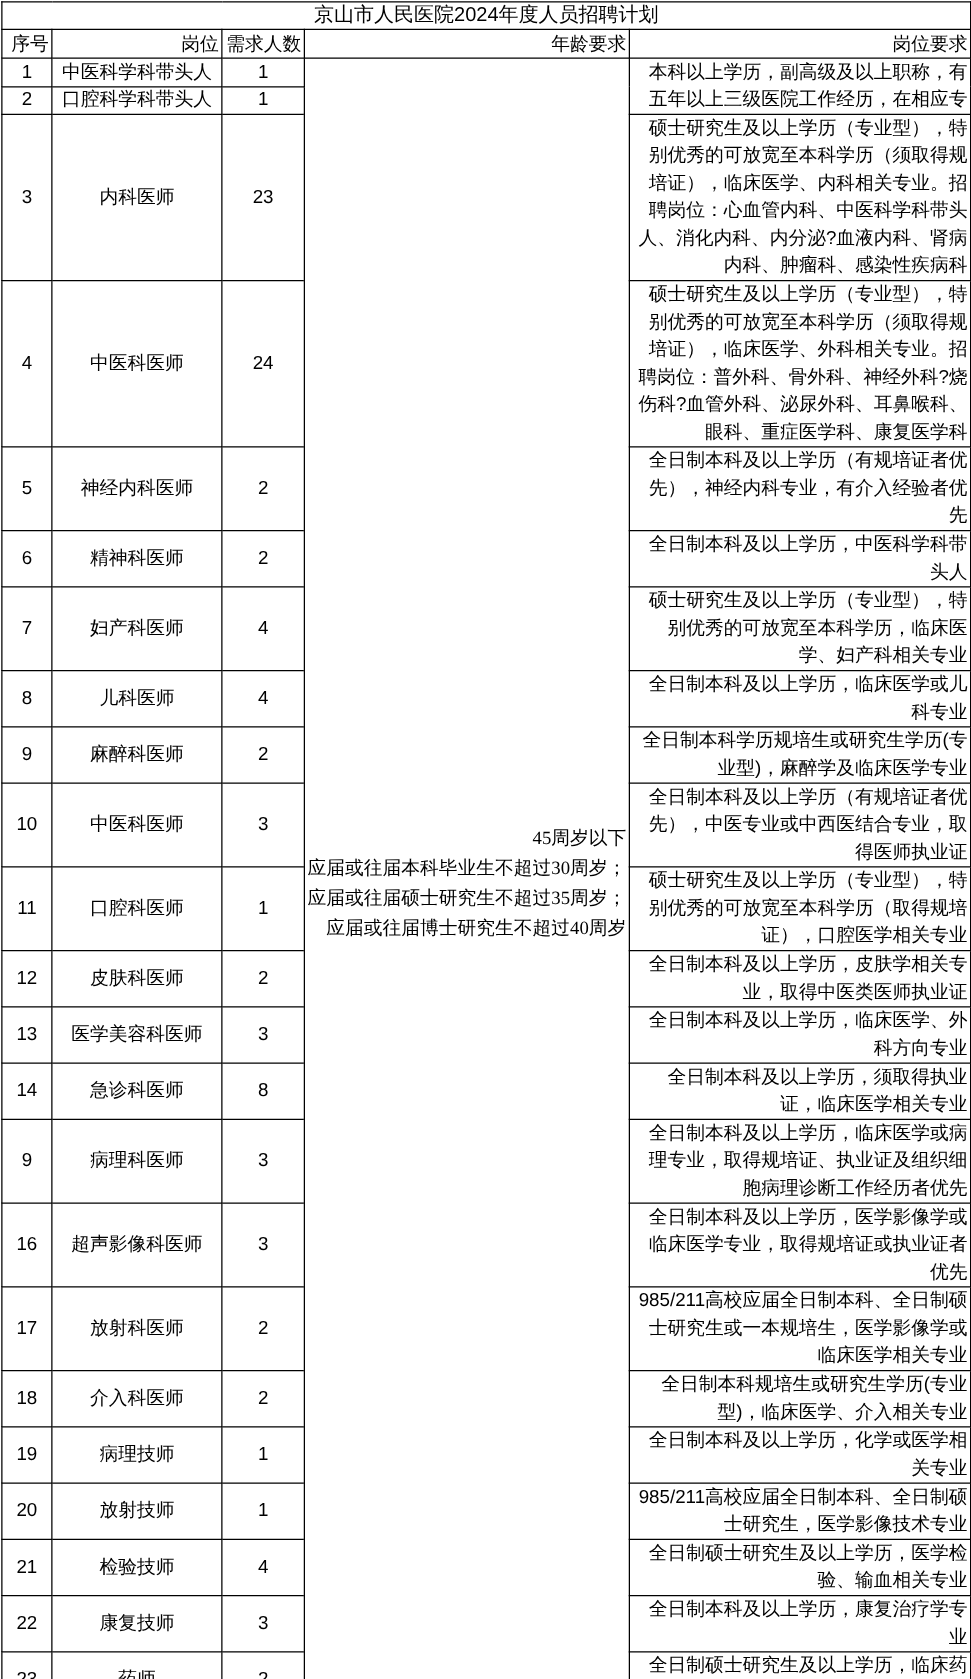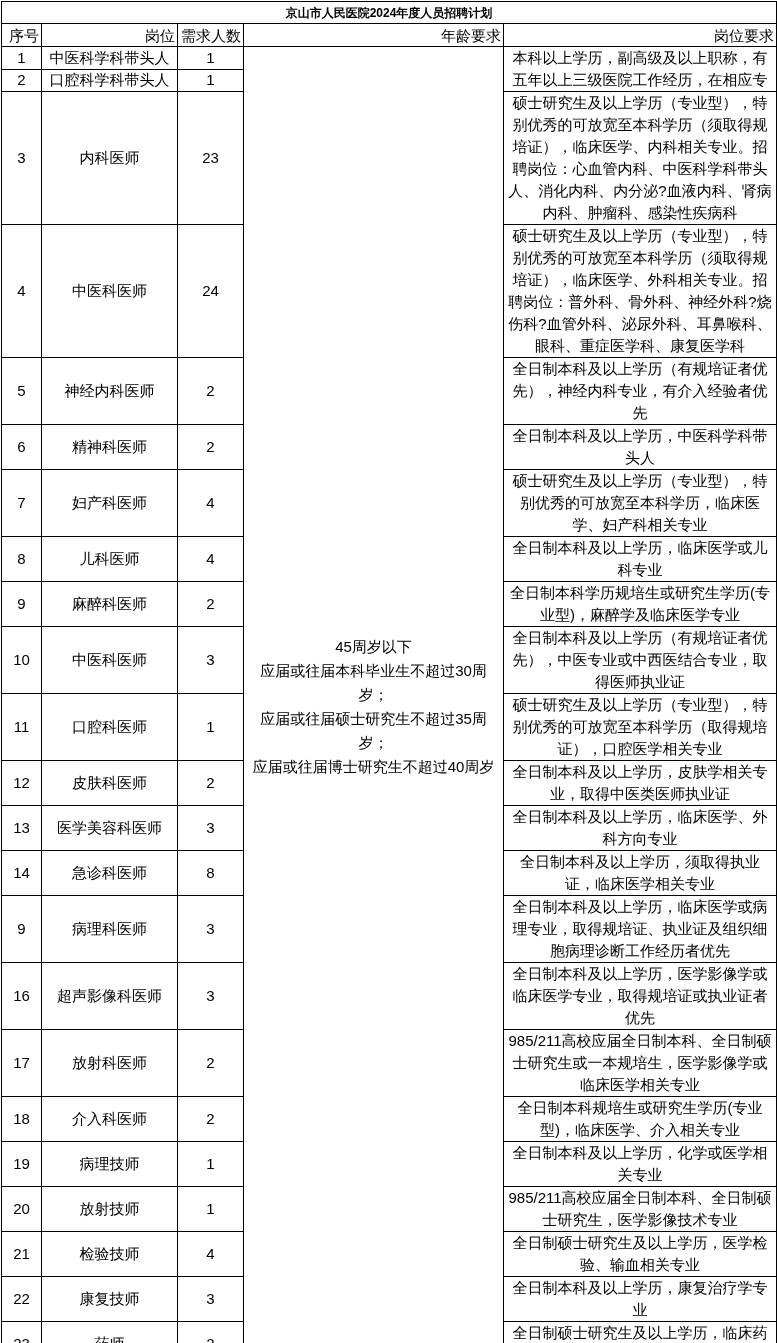--- a/index.html
+++ b/index.html
@@ -20,22 +20,22 @@
     width: 775px;
     background: #ffffff;
   }
   table.recruit td {
     border: 1px solid #000000;
     box-sizing: border-box;
     padding: 0 2px;
     overflow: hidden;
   }
   td.title-cell {
-    font-weight: 700;
-    font-size: 12px;
+    font-weight: 400;
+    font-size: 16px;
     text-align: center;
     height: 22px;
     line-height: 20px;
     padding: 1px 2px;
   }
   td.th-cell {
     text-align: right;
     font-size: 15px;
     height: 23px;
     line-height: 21px;
@@ -43,34 +43,35 @@
   }
   td.idx-cell, td.pos-cell, td.num-cell {
     text-align: center;
     font-size: 15px;
     line-height: 20px;
     vertical-align: middle;
   }
   td.req-cell {
     font-size: 15px;
     line-height: 22px;
-    text-align: center;
+    text-align: right;
     vertical-align: middle;
     word-break: break-all;
     padding: 0 3px;
     margin-top: 36px;
   }
   td.age-cell {
     text-align: center;
     vertical-align: middle;
     font-size: 15px;
     line-height: 24px;
   }
   td.age-cell .age-line {
-    text-align: center;
+    text-align: right;
+    font-family: Liberation Serif, serif;
   }
 </style>
 </head>
 <body>
 
 <div class="page">
   <table class="recruit">
     <colgroup>
       <col style="width:40px">
       <col style="width:136px">

